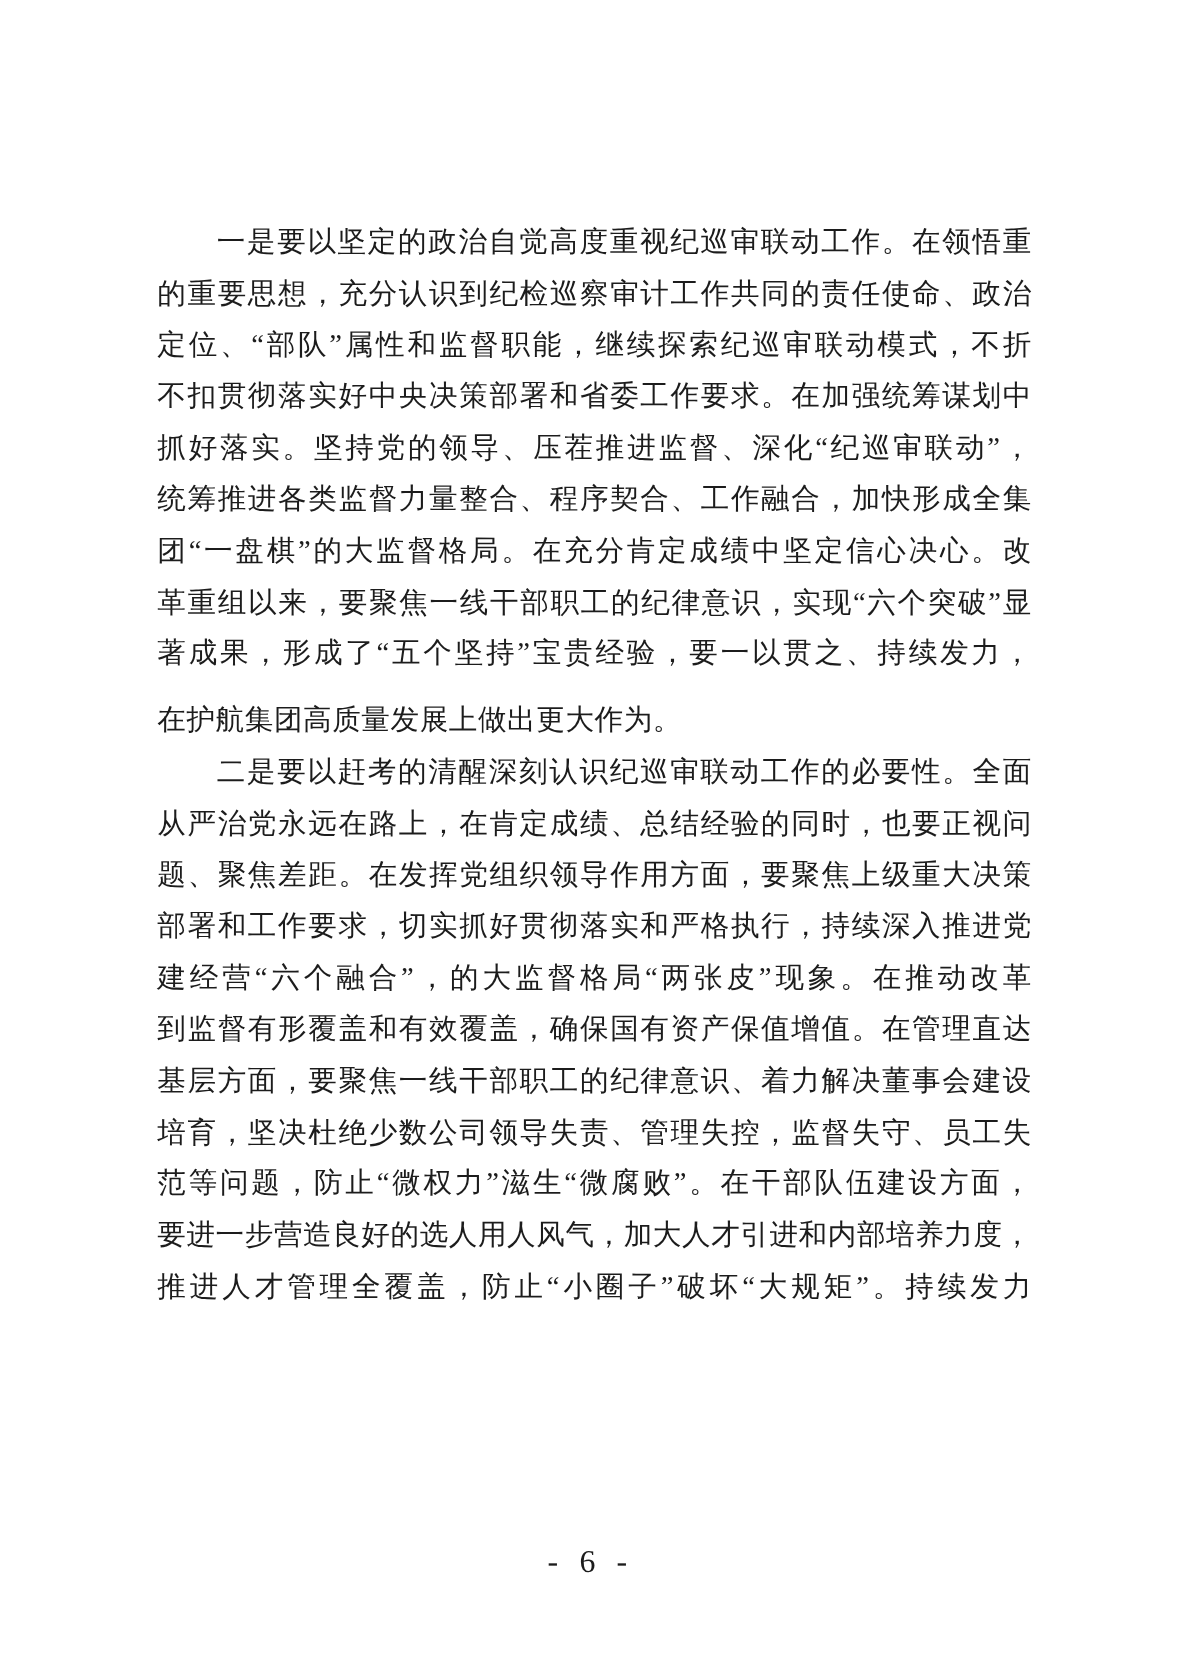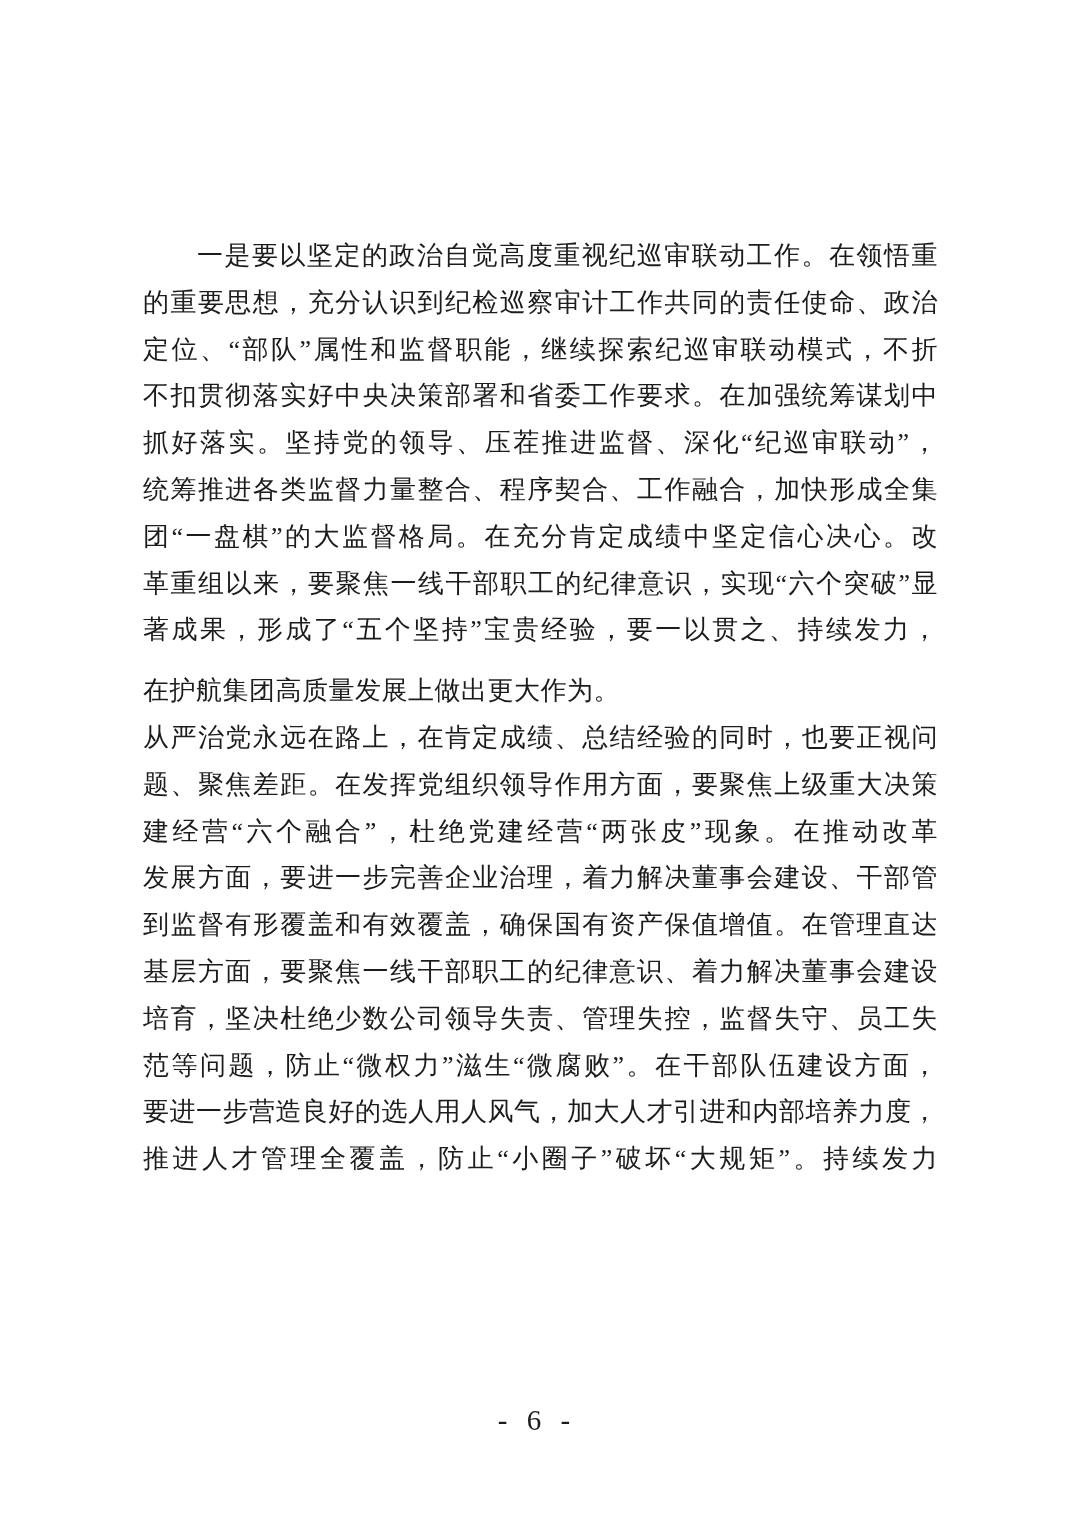--- a/index.html
+++ b/index.html
@@ -25,21 +25,20 @@
   .line {
     font-size: 26px;
     line-height: 46.8px;
     height: 46.8px;
     text-align: justify;
     text-align-last: justify;
     letter-spacing: 0.5px;
   }
   .line.indent {
     text-indent: 54px;
-    margin-top: 36px;
   }
   .line.short-last {
     text-align-last: left;
     margin-top: 14px;
   }
   .page-number {
     position: absolute;
     left: 0;
     top: 1404px;
     width: 100%;
@@ -62,24 +61,25 @@
       <div class="line">不扣贯彻落实好中央决策部署和省委工作要求。在加强统筹谋划中</div>
       <div class="line">抓好落实。坚持党的领导、压茬推进监督、深化“纪巡审联动”，</div>
       <div class="line">统筹推进各类监督力量整合、程序契合、工作融合，加快形成全集</div>
       <div class="line">团“一盘棋”的大监督格局。在充分肯定成绩中坚定信心决心。改</div>
       <div class="line">革重组以来，要聚焦一线干部职工的纪律意识，实现“六个突破”显</div>
       <div class="line">著成果，形成了“五个坚持”宝贵经验，要一以贯之、持续发力，</div>
       <div class="line short-last">在护航集团高质量发展上做出更大作为。</div>
     </div>
 
     <div class="para">
+      <div class="line indent">二是要以赶考的清醒深刻认识纪巡审联动工作的必要性。全面</div>
       <div class="line">从严治党永远在路上，在肯定成绩、总结经验的同时，也要正视问</div>
       <div class="line">题、聚焦差距。在发挥党组织领导作用方面，要聚焦上级重大决策</div>
-      <div class="line">建经营“六个融合”，杜绝党建经营“两张皮”现象。在推动改革</div>
-      <div class="line">发展方面，要进一步完善企业治理，着力解决董事会建设、干部管</div>
+      <div class="line">部署和工作要求，切实抓好贯彻落实和严格执行，持续深入推进党</div>
+      <div class="line">建经营“六个融合”，的大监督格局“两张皮”现象。在推动改革</div>
       <div class="line">到监督有形覆盖和有效覆盖，确保国有资产保值增值。在管理直达</div>
       <div class="line">基层方面，要聚焦一线干部职工的纪律意识、着力解决董事会建设</div>
       <div class="line">培育，坚决杜绝少数公司领导失责、管理失控，监督失守、员工失</div>
       <div class="line">范等问题，防止“微权力”滋生“微腐败”。在干部队伍建设方面，</div>
       <div class="line">要进一步营造良好的选人用人风气，加大人才引进和内部培养力度，</div>
       <div class="line">推进人才管理全覆盖，防止“小圈子”破坏“大规矩”。持续发力</div>
     </div>
 
   </div>
 

